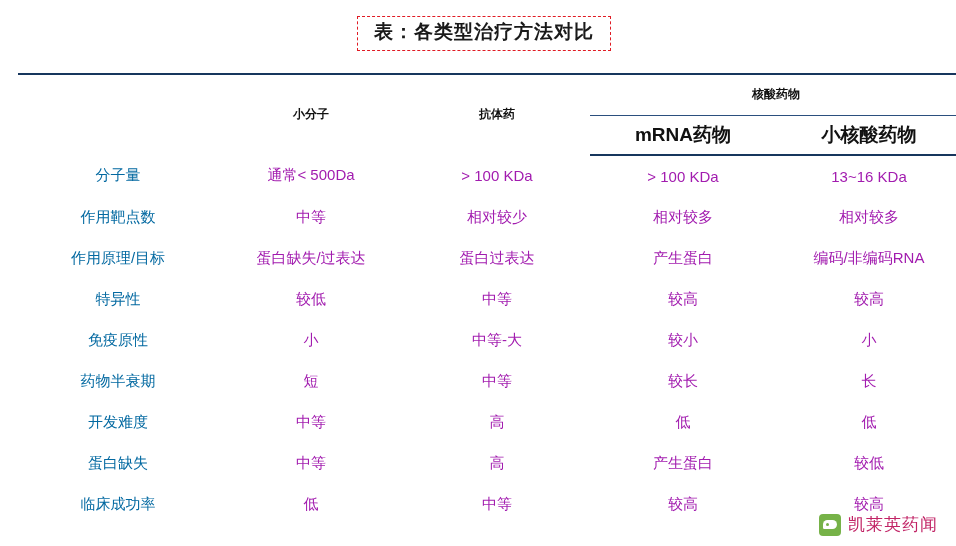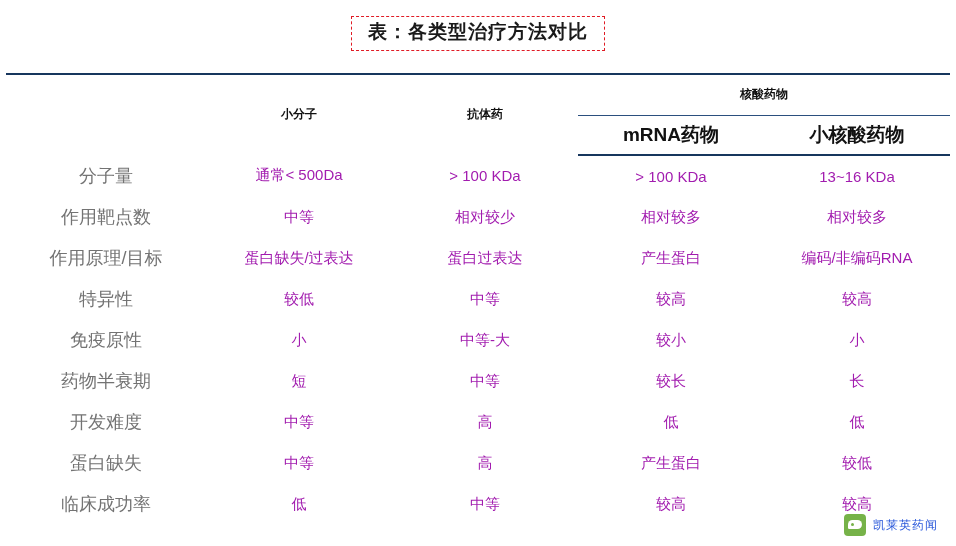--- a/index.html
+++ b/index.html
@@ -14,20 +14,21 @@
     color: #111111;
     overflow: hidden;
     position: relative;
   }
 
   .page {
     position: relative;
     width: 956px;
     height: 546px;
     box-sizing: border-box;
+    padding-left: 12px;
   }
 
   
   .title-wrap {
     width: 100%;
     text-align: center;
     padding-top: 16px;
     box-sizing: border-box;
   }
   .title-box {
@@ -89,22 +90,22 @@
     font-weight: bold;
     border-bottom: 1px solid #2b4f7e;
   }
 
   tbody td {
     height: 41px;
     font-size: 15px;
     color: #a21caf;
   }
   tbody tr td.label {
-    font-size: 18px;
-    color: #737373;
+    font-size: 15px;
+    color: #0369a1;
   }
 
   
   .brand {
     position: absolute;
     right: 18px;
     bottom: 10px;
     display: flex;
     align-items: center;
     gap: 7px;
@@ -128,22 +129,22 @@
   }
   .brand .logo::after {
     content: "";
     position: absolute;
     left: 7px; top: 9px;
     width: 3px; height: 3px;
     border-radius: 50%;
     background: #6fae3f;
   }
   .brand .brand-text {
-    font-size: 12px;
-    color: #1d4ed8;
+    font-size: 17px;
+    color: #be185d;
     font-family: "Liberation Serif", serif;
     letter-spacing: 1px;
   }
 </style>
 </head>
 <body>
 
 <div class="page">
 
   <div class="title-wrap">

